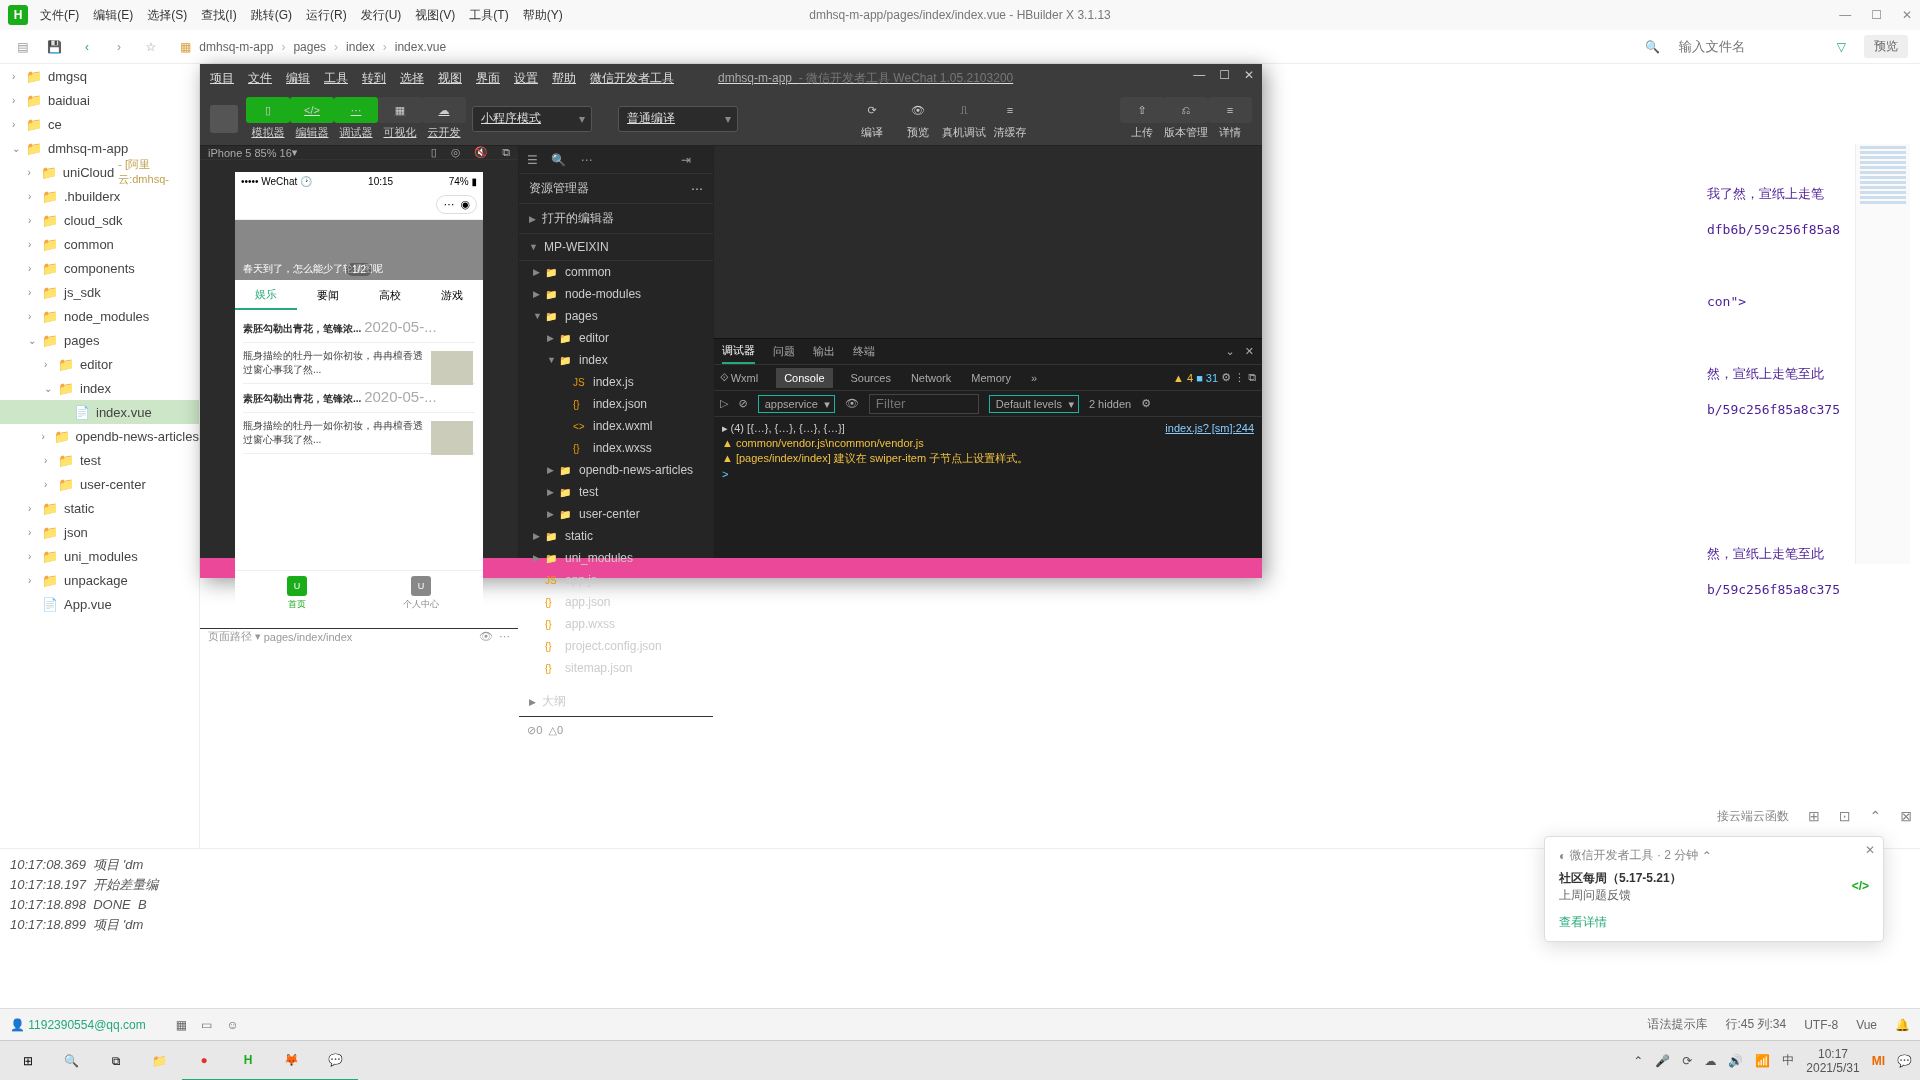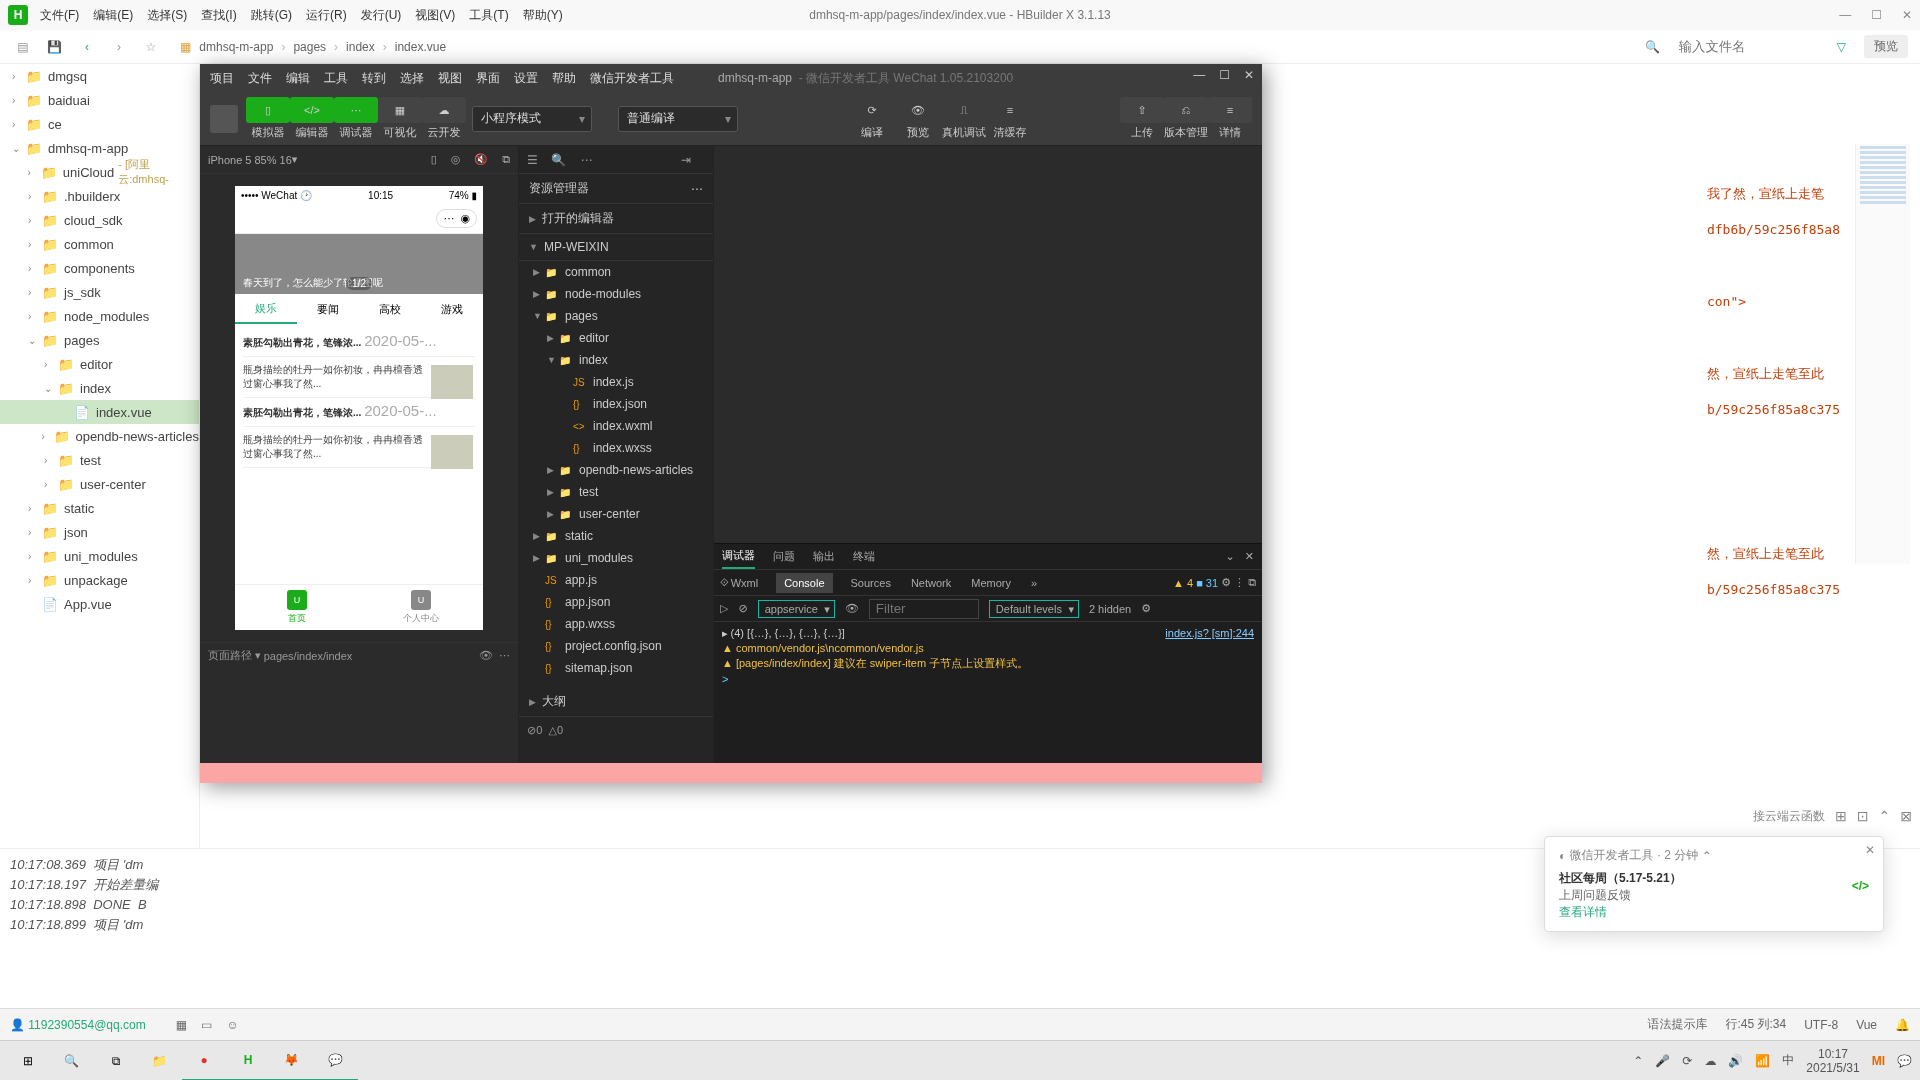--- a/index.html
+++ b/index.html
@@ -25,27 +25,27 @@
 .tree-row { display: flex; align-items: center; height: 24px; padding-left: 4px; cursor: pointer; }
 .tree-indent { display: inline-block; }
 .tree-arrow { width: 14px; color: #888; font-size: 10px; }
 .tree-icon { width: 18px; color: #d9a23b; margin-right: 4px; }
 .tree-label { white-space: nowrap; }
 .tree-row.selected { background: #cde6c7; }
 .tree-hint { color: #c0a050; font-size: 11px; margin-left: 4px; }
 
 
 .hbx-editor-bg { position: absolute; left: 200px; right: 0; top: 64px; bottom: 32px; background: #fff; overflow: hidden; }
-.bg-code { position: absolute; right: 80px; top: 40px; font-family: Consolas, monospace; font-size: 13px; color: #c2410c; white-space: pre; line-height: 36px; }
+.bg-code { position: absolute; right: 80px; top: 40px; font-family: Consolas, monospace; font-size: 13px; color: #4c1d95; white-space: pre; line-height: 36px; }
 .bg-code .tag { color: #d98800; }
 .bg-minimap { position: absolute; right: 10px; top: 80px; width: 55px; height: 420px; background: linear-gradient(#fafafa,#fafafa); border-left:1px solid #eee;}
 .bg-minimap .mline { height:3px; margin:2px 4px; background: #cde; }
 
 
-.wx-dev { position: absolute; left: 200px; top: 64px; width: 1062px; height: 719px; background: #fca5a5; color: #ddd; box-shadow: 4px 4px 20px rgba(0,0,0,0.4); }
+.wx-dev { position: absolute; left: 200px; top: 64px; width: 1062px; height: 514px; background: #ec4899; color: #ddd; box-shadow: 4px 4px 20px rgba(0,0,0,0.4); text-decoration: underline; }
 .wx-menubar { height: 28px; background: #3c3c3c; display: flex; align-items: center; font-size: 12px; padding: 0 10px; }
 .wx-menu-item { margin-right: 14px; }
 .wx-title { margin-left: 30px; color: #aaa; }
 .wx-winctrl { position: absolute; right: 8px; top: 4px; display: flex; gap: 14px; color: #ccc; }
 
 .wx-toolbar { height: 54px; background: #3c3c3c; border-bottom: 1px solid #222; display: flex; align-items: center; padding: 0 10px; font-size: 11px; position: relative; }
 .wx-avatar { width: 28px; height: 28px; background: #555; border-radius: 3px; margin-right: 8px; }
 .wx-tb-group { display: flex; }
 .wx-tb-btn { width: 44px; text-align: center; color: #ccc; }
 .wx-tb-btn .icon-box { height: 26px; display:flex; align-items:center; justify-content:center; border-radius:3px; margin-bottom:2px;}
@@ -127,25 +127,25 @@
 
 .hbx-status { position:absolute; left:0; right:0; bottom:0; height:32px; background:#f4f4f4; border-top:1px solid #ddd; display:flex; align-items:center; font-size:12px; color:#666; padding:0 10px;}
 .hbx-status .user{color:#2a7;}
 .hbx-status .sp{flex:1;}
 .hbx-status .cell{margin-left:18px;}
 
 
 .toast { position:absolute; right:36px; top: 836px; width:340px; background:#fff; border:1px solid #ddd; border-radius:4px; box-shadow:0 4px 20px rgba(0,0,0,0.15); padding:10px 14px; font-size:12px;}
 .toast .hd{display:flex;align-items:center;color:#888;margin-bottom:6px;}
 .toast .close{position:absolute;right:8px;top:6px;color:#888;}
-.toast .link{color:#2a7;}
+.toast .link{color:#2a7;margin-top:10px;}
 .toast .brk{position:absolute;right:14px;top:42px;color:#1aad19;font-weight:bold;}
 
 
-.hbx-right-tools { position:absolute; right:8px; top: 808px; display:flex; gap:10px; color:#888; font-size:14px;}
+.hbx-right-tools { position:absolute; right:8px; top: 808px; display:flex; gap:19px; color:#888; font-size:14px;}
 
 
 .taskbar { position:absolute; left:0; right:0; bottom:-0px; height:40px; background:#e8e8e8; border-top:1px solid #ccc; display:flex; align-items:center; padding:0 6px; font-size:12px;}
 body{height:1080px;}
 .taskbar{bottom:0;}
 .hbx-status{bottom:40px;}
 .hbx-console{bottom:72px; top:auto; height:160px;font-style:italic;}
 .hbx-sidebar{bottom:232px;}
 .tb-icon{width:44px;height:40px;display:flex;align-items:center;justify-content:center;}
 .tb-icon.active{border-bottom:2px solid #2a7;}

